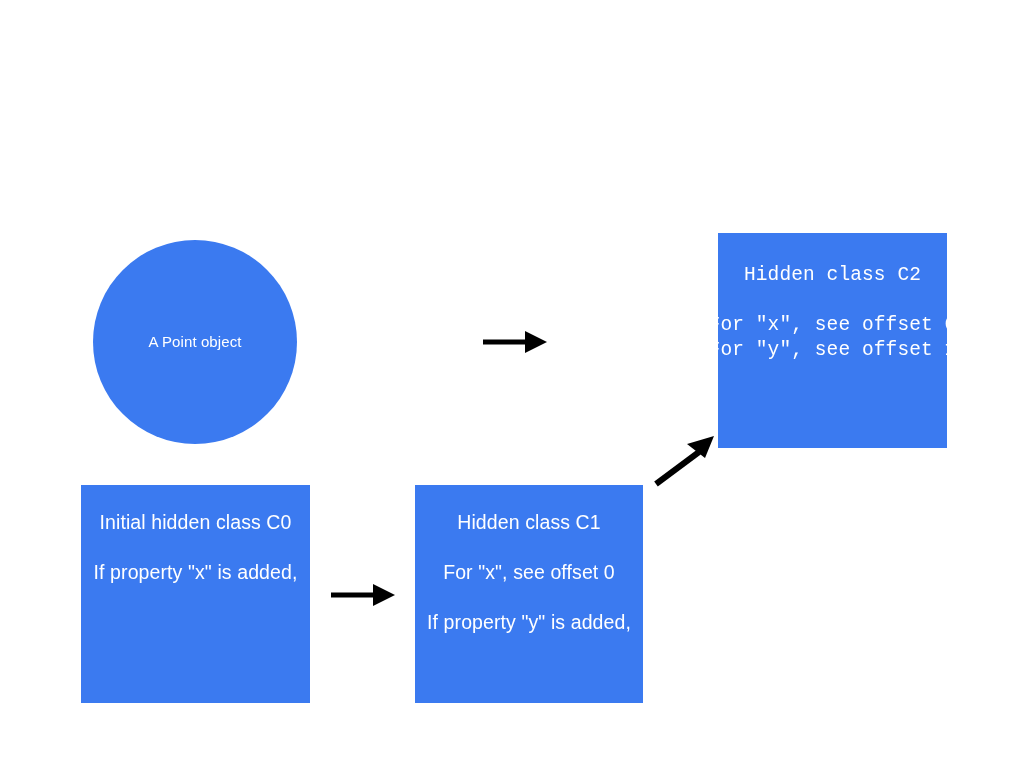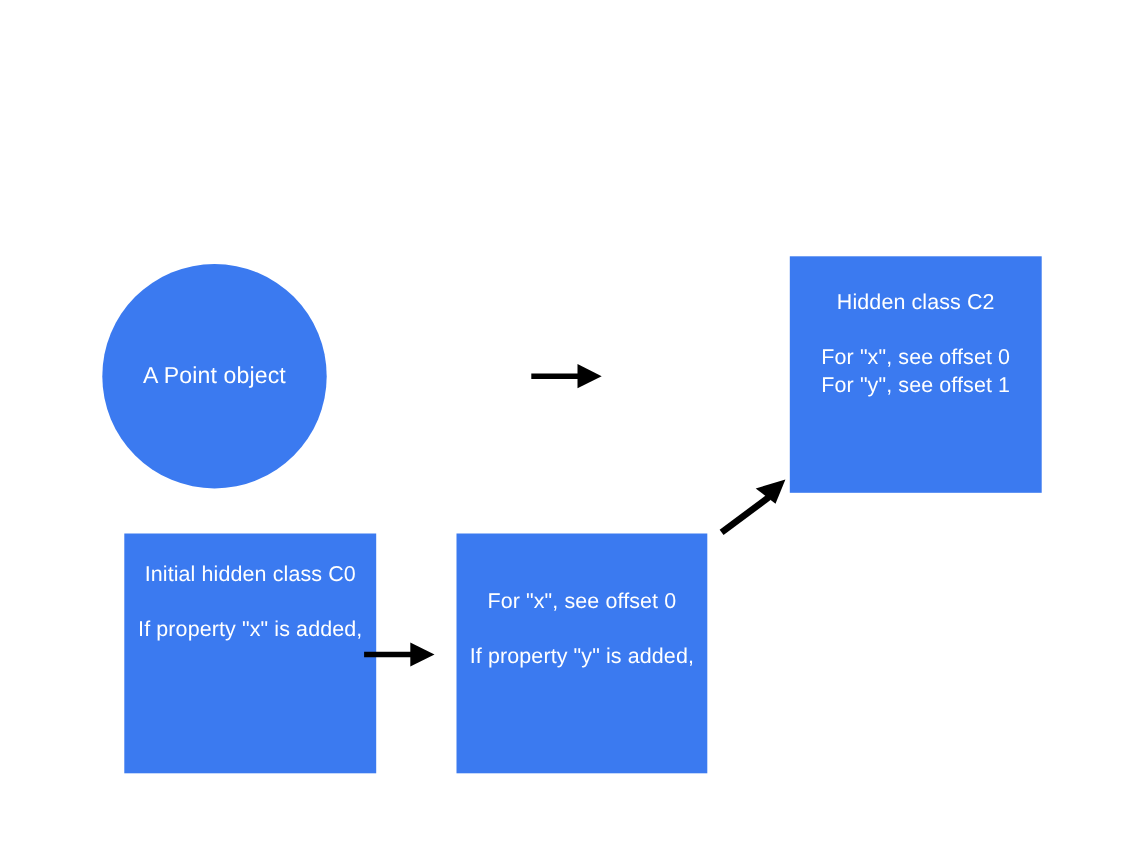--- a/index.html
+++ b/index.html
@@ -51,42 +51,42 @@
     display: block;
     height: 1.28em;
   }
 
   
   #point-object {
     left: 93px;
     top: 240px;
     width: 204px;
     height: 204px;
-    font-size: 21px;
+    font-size: 15px;
   }
 
   
   #hidden-class-c2 {
     left: 718px;
     top: 233px;
     width: 229px;
     height: 215px;
     font-size: 19.5px;
     padding-top: 30px;
+    font-family: Liberation Mono, monospace;
   }
 
   
   #hidden-class-c0 {
     left: 81px;
     top: 485px;
     width: 229px;
     height: 218px;
     font-size: 19.5px;
     padding-top: 25px;
-    margin-left: 32px;
   }
 
   
   #hidden-class-c1 {
     left: 415px;
     top: 485px;
     width: 228px;
     height: 218px;
     font-size: 19.5px;
     padding-top: 25px;
@@ -136,20 +136,21 @@
     <span class="node-line">For "y", see offset 1</span>
   </div>
 
   <div class="node box-node" id="hidden-class-c0">
     <span class="node-line">Initial hidden class C0</span>
     <span class="spacer-line"></span>
     <span class="node-line">If property "x" is added,</span>
   </div>
 
   <div class="node box-node" id="hidden-class-c1">
+    <span class="node-line">Hidden class C1</span>
     <span class="spacer-line"></span>
     <span class="node-line">For "x", see offset 0</span>
     <span class="spacer-line"></span>
     <span class="node-line">If property "y" is added,</span>
   </div>
 
   <div class="arrow" id="arrow-point-to-c2">
     <svg viewBox="0 0 70 34" width="70" height="34" aria-hidden="true">
       <path d="M2,17 L48,17" stroke="#000000" stroke-width="5" fill="none"></path>
       <path d="M44,6 L66,17 L44,28 Z" fill="#000000"></path>

